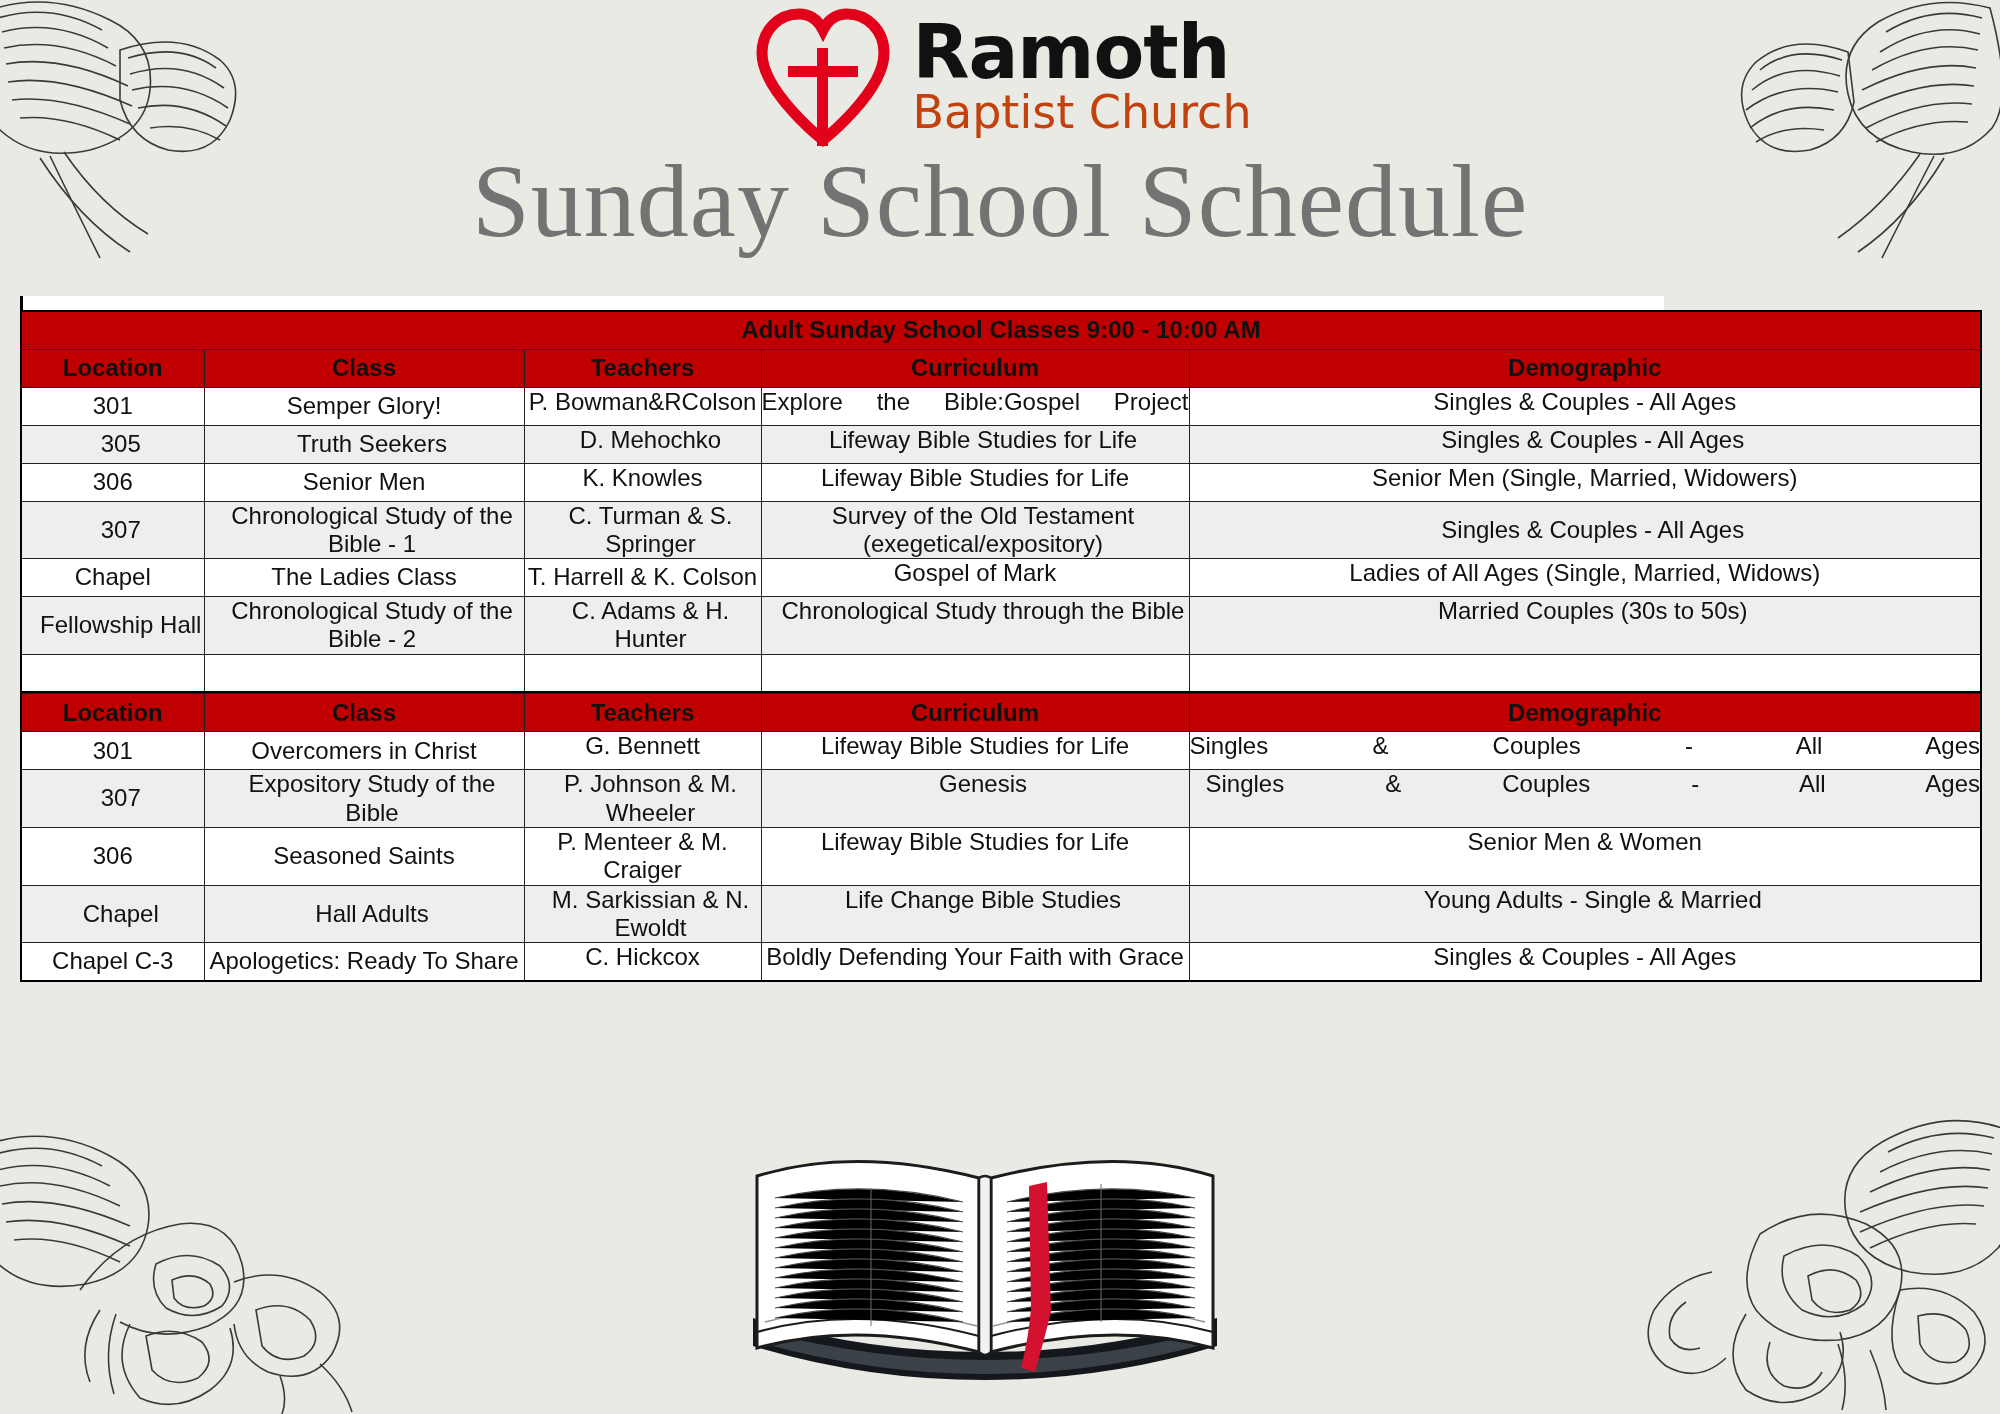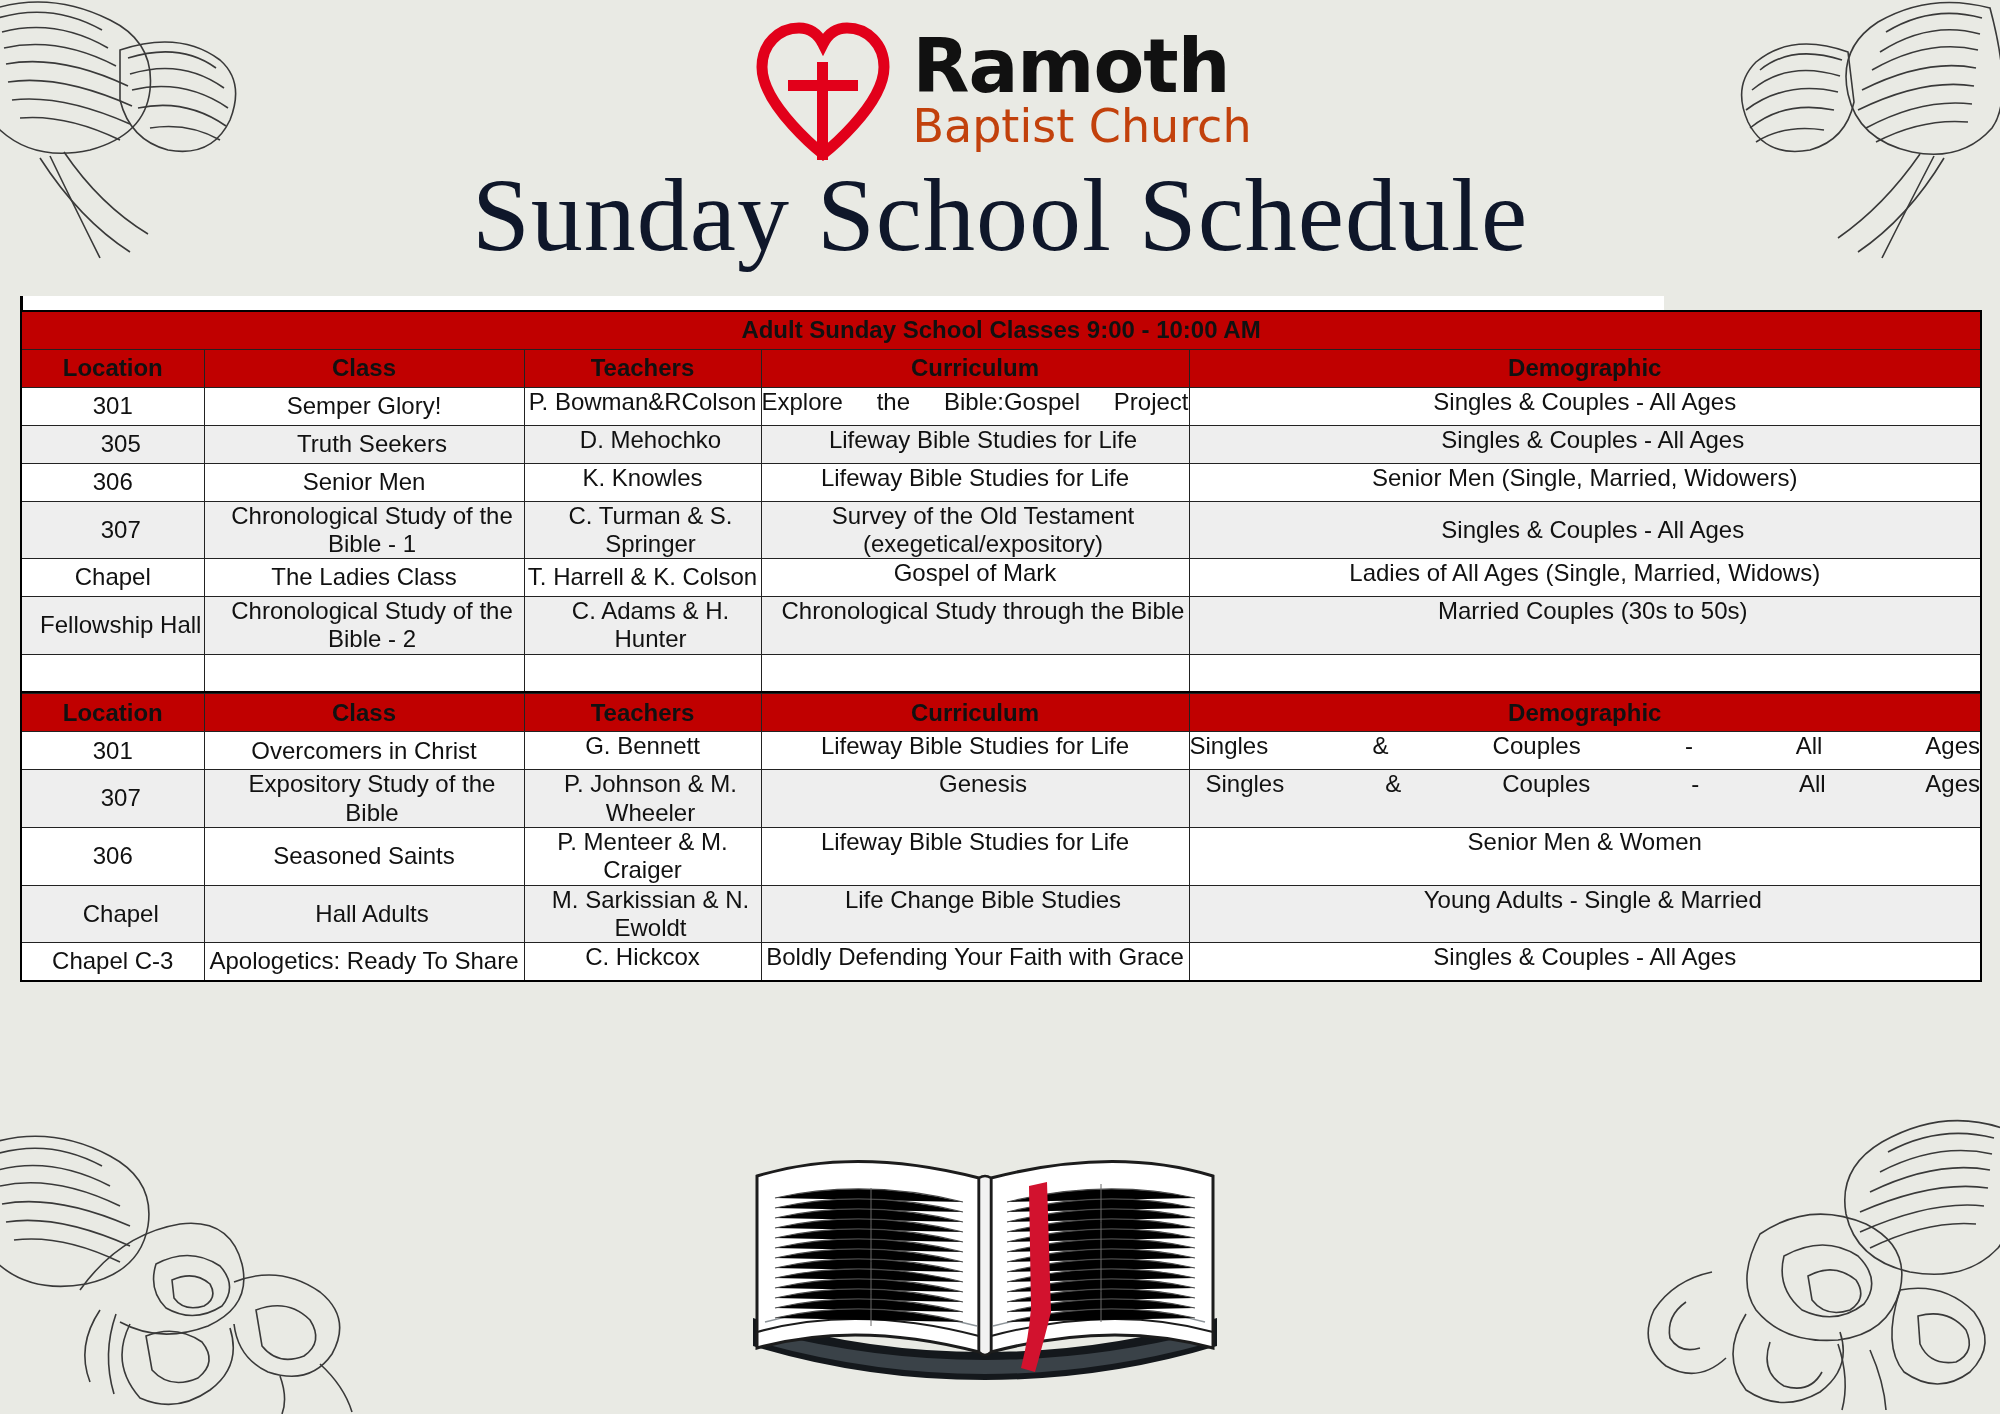--- a/index.html
+++ b/index.html
@@ -14,40 +14,40 @@
 
   
   .floral { position:absolute; pointer-events:none; opacity:.92; }
   .floral svg { display:block; }
   .fl-tl { top:-10px; left:-20px; }
   .fl-tr { top:-10px; right:-10px; }
   .fl-bl { bottom:0px; left:-20px; }
   .fl-br { bottom:0px; right:-10px; }
 
   
-  .header { position:relative; width:100%; padding-top:14px; text-align:center; }
+  .header { position:relative; width:100%; text-align:center; }
   .logo-row {
     display:flex; align-items:center; justify-content:center;
     gap:14px; height:150px;
   }
   .logo-mark { width:150px; height:150px; flex:0 0 auto; }
   .logo-text { text-align:left; line-height:1; }
   .logo-name {
     font-family:"DejaVu Sans", sans-serif;
     font-size:74px; font-weight:700; color:#111; letter-spacing:-1px;
     line-height:1.0;
   }
   .logo-sub {
     font-family:"DejaVu Sans", sans-serif;
     font-size:46px; font-weight:400; color:#c2410c; letter-spacing:0px;
     margin-top:0;
   }
   .page-title {
     font-family:"Liberation Serif", serif;
-    font-size:104px; font-weight:400; color:#0f172a;
+    font-size:104px; font-weight:400; color:#737373;
     letter-spacing:1px; margin-top:-4px; line-height:1.05;
   }
 
   
   .sheet {
     position:absolute; left:20px; top:296px; width:1644px;
   }
   .white-strip { height:14px; background:#ffffff; border-left:3px solid #000; }
 
   table.sched {

